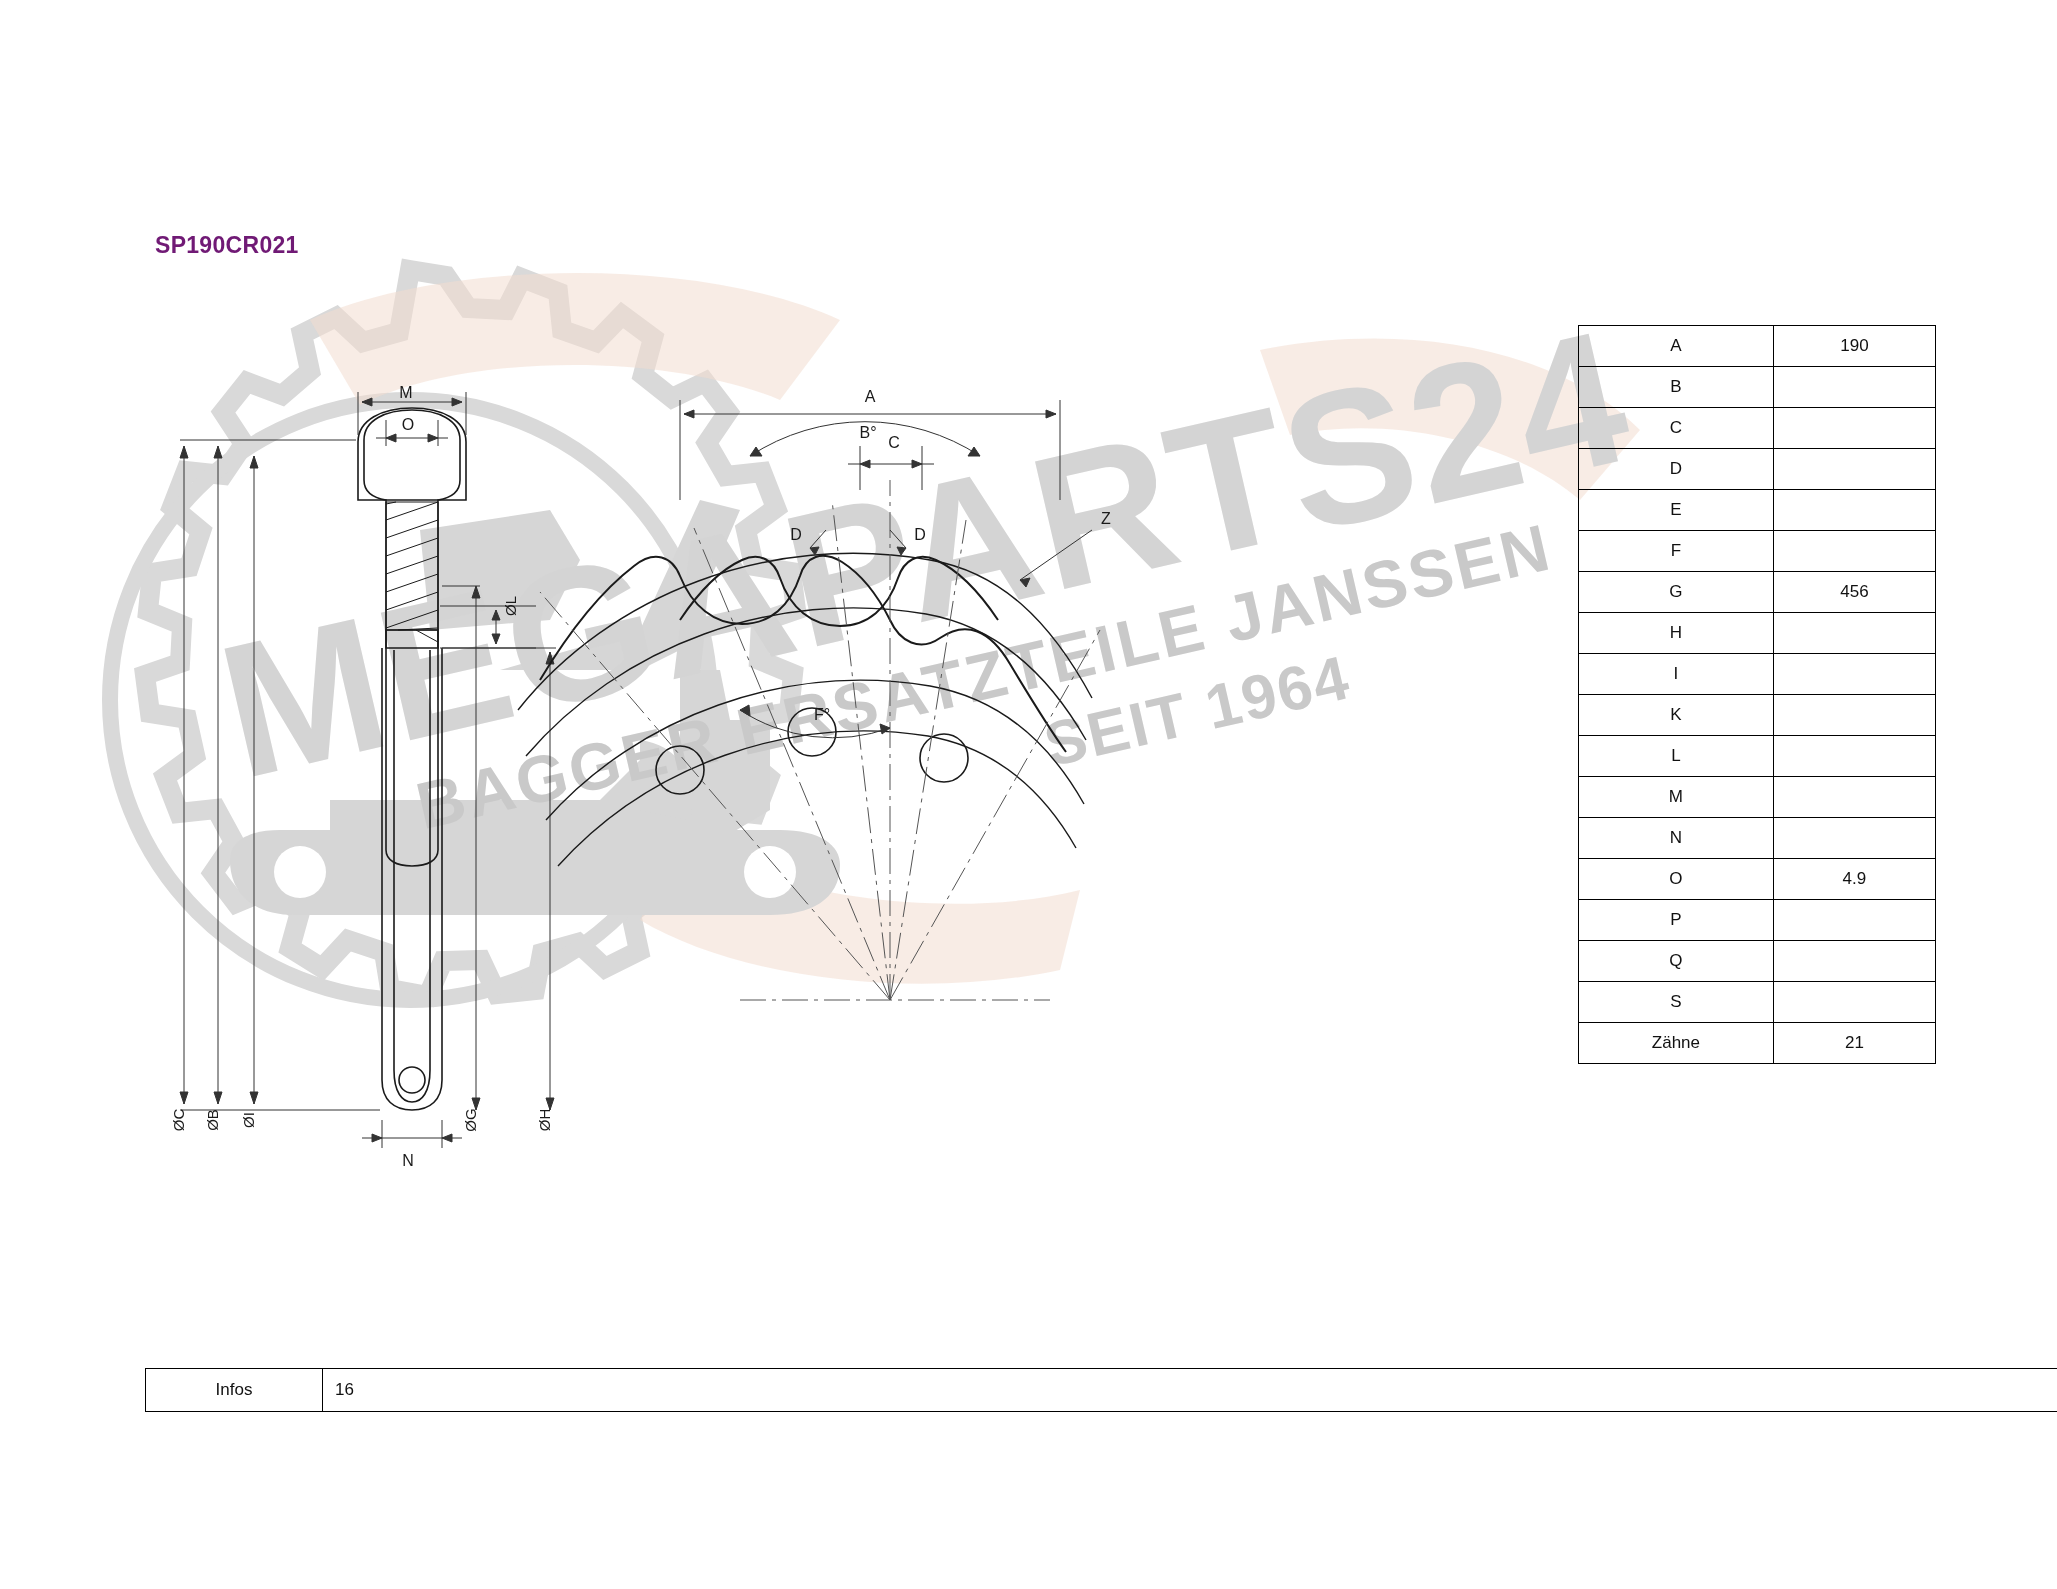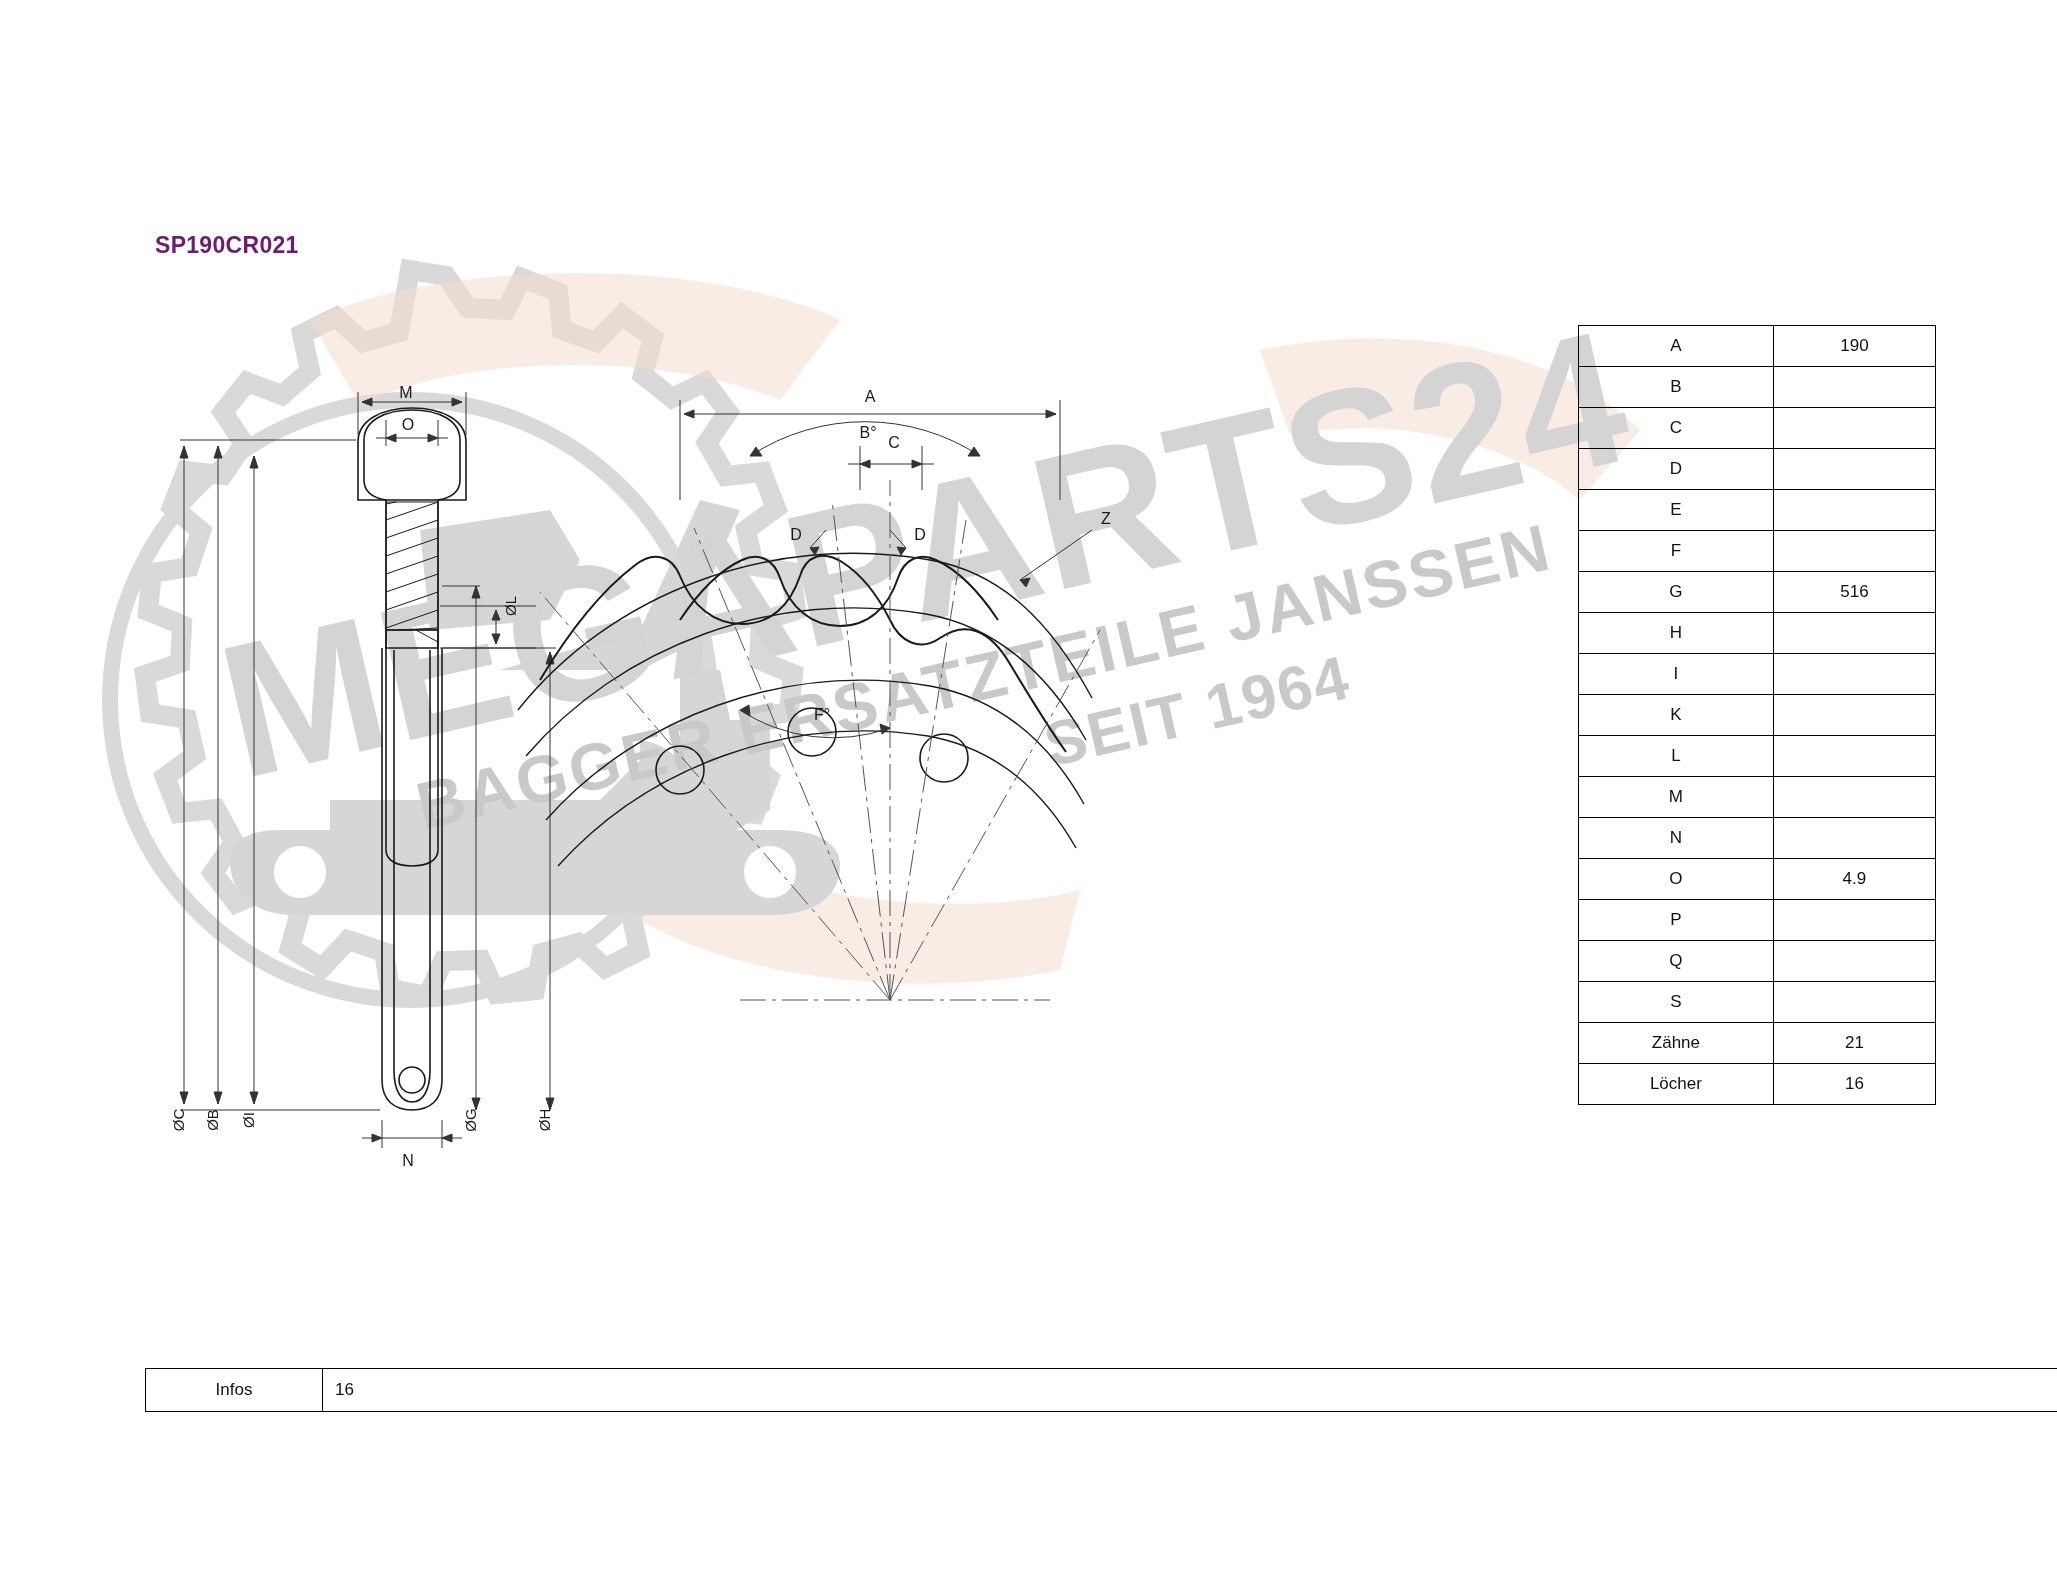--- a/index.html
+++ b/index.html
@@ -334,21 +334,21 @@
       <tr>
         <td class="label">E</td>
         <td class="value"></td>
       </tr>
       <tr>
         <td class="label">F</td>
         <td class="value"></td>
       </tr>
       <tr>
         <td class="label">G</td>
-        <td class="value">516</td>
+        <td class="value">456</td>
       </tr>
       <tr>
         <td class="label">H</td>
         <td class="value"></td>
       </tr>
       <tr>
         <td class="label">I</td>
         <td class="value"></td>
       </tr>
       <tr>
@@ -380,24 +380,20 @@
         <td class="value"></td>
       </tr>
       <tr>
         <td class="label">S</td>
         <td class="value"></td>
       </tr>
       <tr>
         <td class="label">Zähne</td>
         <td class="value">21</td>
       </tr>
-      <tr>
-        <td class="label">Löcher</td>
-        <td class="value">16</td>
-      </tr>
     </tbody>
   </table>
 
   <table class="infos-table">
     <tbody>
       <tr>
         <td class="label">Infos</td>
         <td class="value">16</td>
       </tr>
     </tbody>

